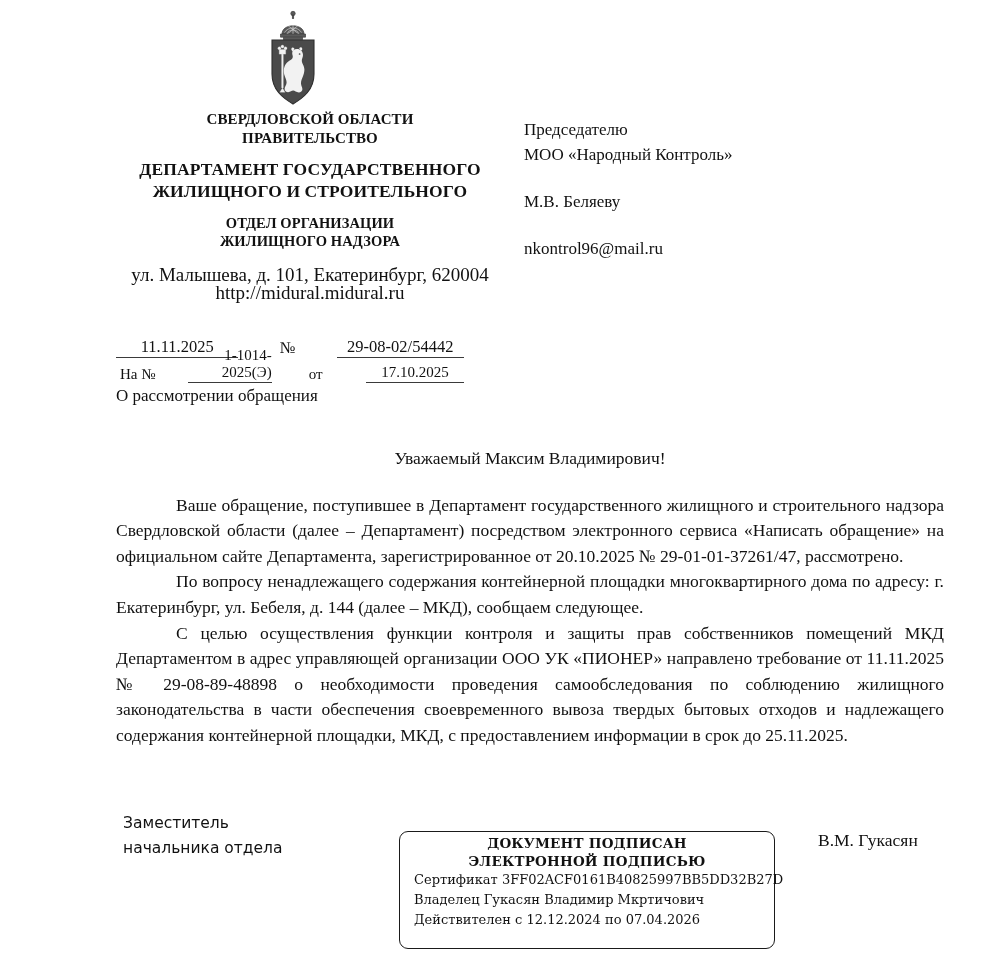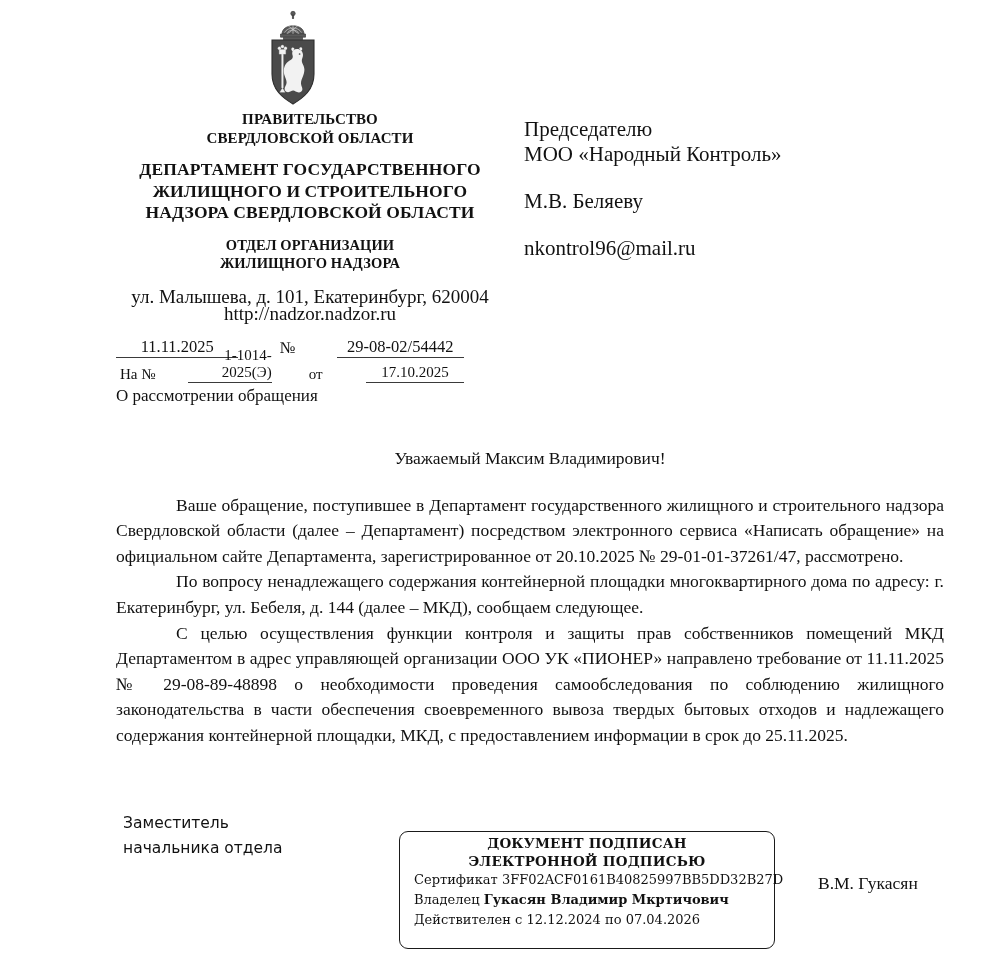--- a/index.html
+++ b/index.html
@@ -104,21 +104,21 @@
     top: 386px;
     font-size: 17px;
   }
 
   
   .addressee {
     position: absolute;
     left: 524px;
     top: 117px;
     width: 410px;
-    font-size: 21px;
+    font-size: 17px;
     line-height: 25px;
   }
   .addressee .gap { height: 22px; }
 
   
   .body-text {
     position: absolute;
     left: 116px;
     top: 446px;
     width: 828px;
@@ -141,21 +141,21 @@
     left: 123px;
     top: 811px;
     font-size: 17px;
     line-height: 25px;
     font-family: "DejaVu Sans", "Liberation Sans", sans-serif;
     font-size: 15.5px;
   }
   .sig-name {
     position: absolute;
     left: 818px;
-    top: 873px;
+    top: 830px;
     font-size: 17.5px;
   }
 
   
   .stamp {
     position: absolute;
     left: 399px;
     top: 831px;
     width: 376px;
     height: 118px;
@@ -174,21 +174,21 @@
     letter-spacing: 0.2px;
   }
   .stamp-line {
     font-size: 13px;
     line-height: 20px;
     text-align: left;
     padding-left: 14px;
     white-space: nowrap;
   }
   .stamp-line:first-of-type { margin-top: 4px; }
-  .stamp-line b { font-weight: bold; }
+  .stamp-line b { font-weight: normal; }
 </style>
 </head>
 <body>
 
 <div class="page">
 
   <div class="emblem">
     <svg viewBox="0 0 54 98" xmlns="http://www.w3.org/2000/svg" aria-label="coat of arms">
 
       <g fill="#5a5a5a" stroke="#3d3d3d" stroke-width="0.7">
@@ -225,35 +225,34 @@
         <circle cx="13.4" cy="40.2" r="1.5"></circle>
         <circle cx="19.5" cy="40.2" r="1.5"></circle>
         <circle cx="16.45" cy="38.6" r="1.5"></circle>
         <path d="M16.45 80 l2.6 4.2 h-5.2 Z"></path>
       </g>
     </svg>
   </div>
 
   <div class="letterhead">
     <div class="lh-gov">
+      <div>СВЕРДЛОВСКОЙ ОБЛАСТИ</div>
       <div>ПРАВИТЕЛЬСТВО</div>
-      <div>СВЕРДЛОВСКОЙ ОБЛАСТИ</div>
     </div>
     <div class="lh-dept">
       <div>ДЕПАРТАМЕНТ ГОСУДАРСТВЕННОГО</div>
       <div>ЖИЛИЩНОГО И СТРОИТЕЛЬНОГО</div>
-      <div>НАДЗОРА СВЕРДЛОВСКОЙ ОБЛАСТИ</div>
     </div>
     <div class="lh-div">
       <div>ОТДЕЛ ОРГАНИЗАЦИИ</div>
       <div>ЖИЛИЩНОГО НАДЗОРА</div>
     </div>
     <div class="lh-addr">
       <div>ул. Малышева, д. 101, Екатеринбург, 620004</div>
-      <div>http://nadzor.nadzor.ru</div>
+      <div>http://midural.midural.ru</div>
     </div>
   </div>
 
   <div class="addressee">
     <div>Председателю</div>
     <div>МОО «Народный Контроль»</div>
     <div class="gap"></div>
     <div>М.В. Беляеву</div>
     <div class="gap"></div>
     <div>nkontrol96@mail.ru</div>

